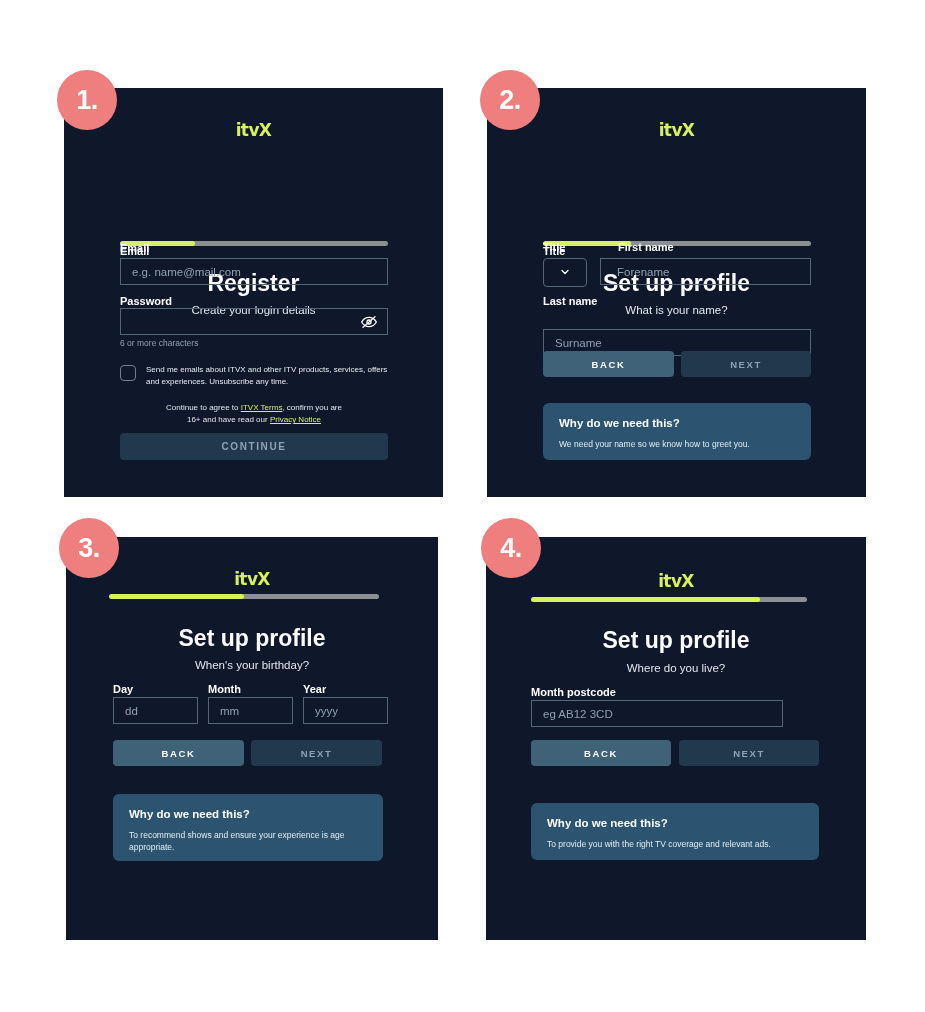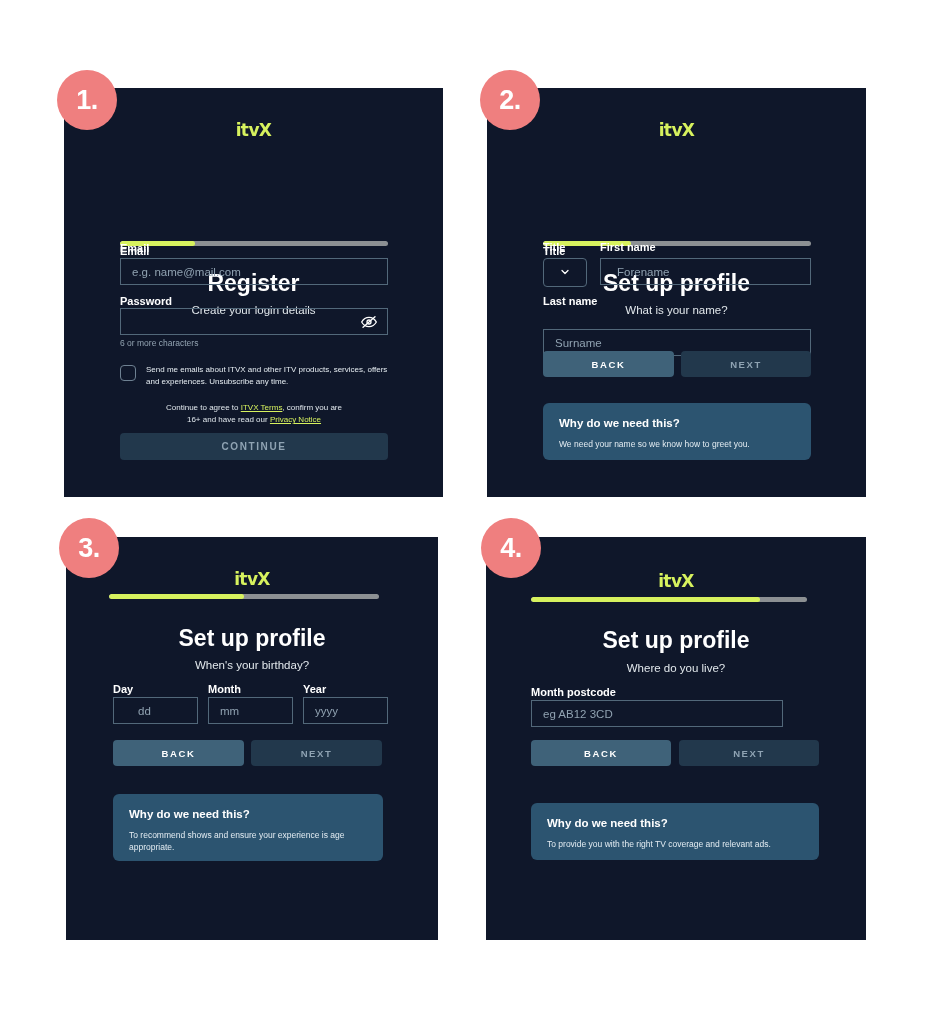--- a/index.html
+++ b/index.html
@@ -193,21 +193,21 @@
       <div class="flabel" style="position:absolute;left:56px;top:152px;font-size:11px;top:153px;">Title</div>
       <div class="flabel" style="position:absolute;left:56px;top:157px;font-size:11px;">Title</div>
       <div class="fselect" style="position:absolute;left:56px;top:170px;width:44px;height:29px;">
         <span class="chev">
           <svg width="12" height="12" viewBox="0 0 24 24" fill="none" stroke="#ffffff" stroke-width="2.6" stroke-linecap="round" stroke-linejoin="round">
               <polyline points="6 9 12 15 18 9"></polyline>
             </svg>
         </span>
       </div>
 
-      <div class="flabel" style="position:absolute;left:113px;top:153px;font-size:11px;">First name</div>
+      <div class="flabel" style="position:absolute;left:131px;top:153px;font-size:11px;">First name</div>
       <div class="finput" style="position:absolute;left:113px;top:170px;width:211px;height:27px;padding:0 16px;">
         <span class="ph" style="font-size:11.5px;">Forename</span>
       </div>
 
       <div class="flabel" style="position:absolute;left:56px;top:207px;font-size:11px;">Last name</div>
       <div class="finput" style="position:absolute;left:56px;top:222px;width:268px;height:27px;padding:0 11px;margin-top:19px;">
         <span class="ph" style="font-size:11.5px;">Surname</span>
       </div>
 
       <div class="btn btn-back" style="position:absolute;left:56px;top:263px;width:131px;height:26px;font-size:9.5px;">BACK</div>
@@ -225,21 +225,21 @@
   <div class="panel" style="left:66px; top:537px; width:372px; height:403px;">
     <div class="panel-inner">
       <div class="logo" style="position:absolute;left:0;top:32px;width:100%;font-size:17px;">itvX</div>
       <div class="progress" style="position:absolute;left:43px;top:57px;width:270px;">
         <i style="width:50%"></i>
       </div>
       <div class="title" style="position:absolute;left:0;top:88px;width:100%;font-size:23px;">Set up profile</div>
       <div class="subtitle" style="position:absolute;left:0;top:122px;width:100%;font-size:11.5px;">When's your birthday?</div>
 
       <div class="flabel" style="position:absolute;left:47px;top:146px;font-size:11px;">Day</div>
-      <div class="finput" style="position:absolute;left:47px;top:160px;width:85px;height:27px;padding:0 24px;">
+      <div class="finput" style="position:absolute;left:47px;top:160px;width:85px;height:27px;padding:0 11px;">
         <span class="ph" style="font-size:11.5px;">dd</span>
       </div>
 
       <div class="flabel" style="position:absolute;left:142px;top:146px;font-size:11px;">Month</div>
       <div class="finput" style="position:absolute;left:142px;top:160px;width:85px;height:27px;padding:0 11px;">
         <span class="ph" style="font-size:11.5px;">mm</span>
       </div>
 
       <div class="flabel" style="position:absolute;left:237px;top:146px;font-size:11px;">Year</div>
       <div class="finput" style="position:absolute;left:237px;top:160px;width:85px;height:27px;padding:0 11px;">

